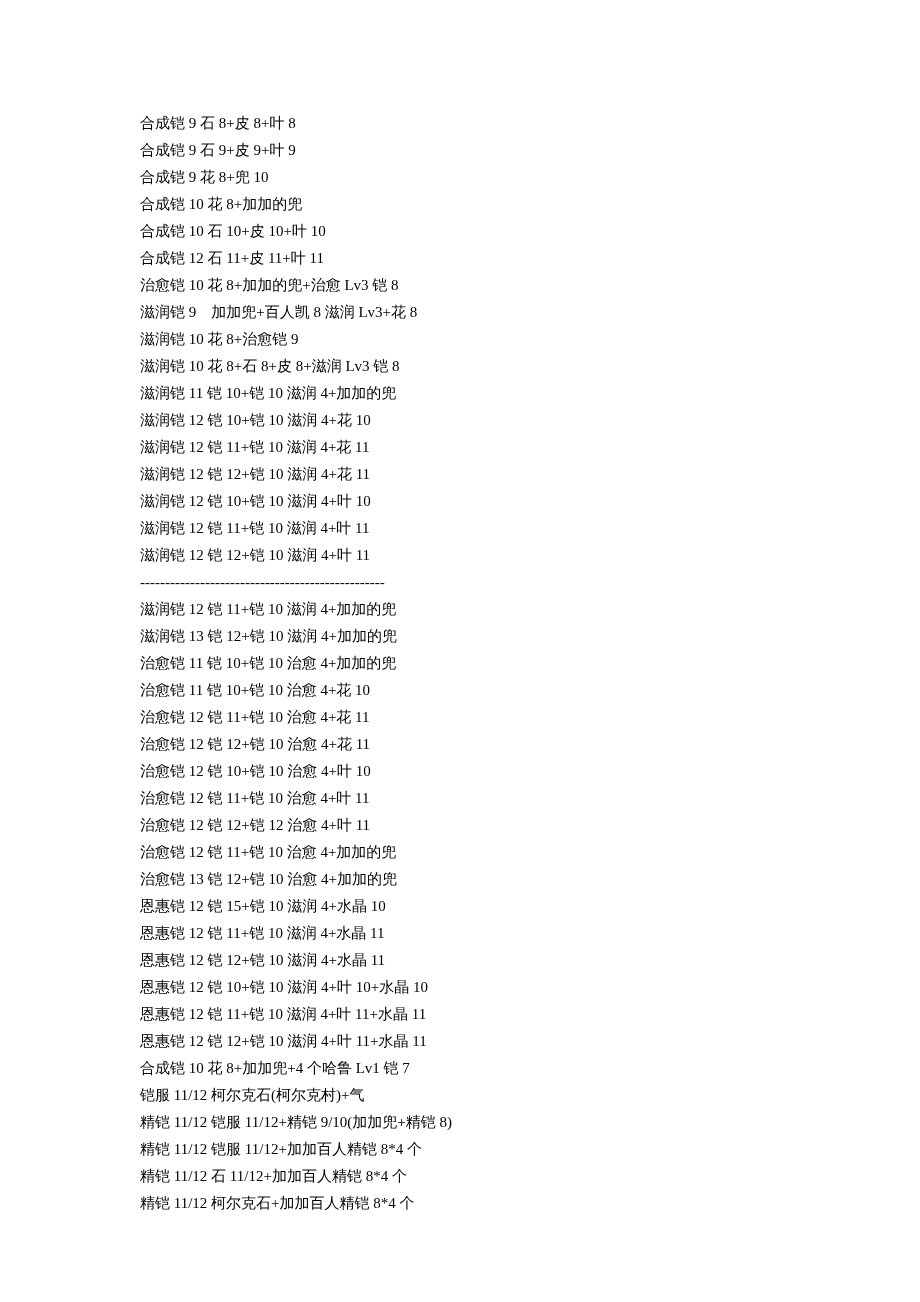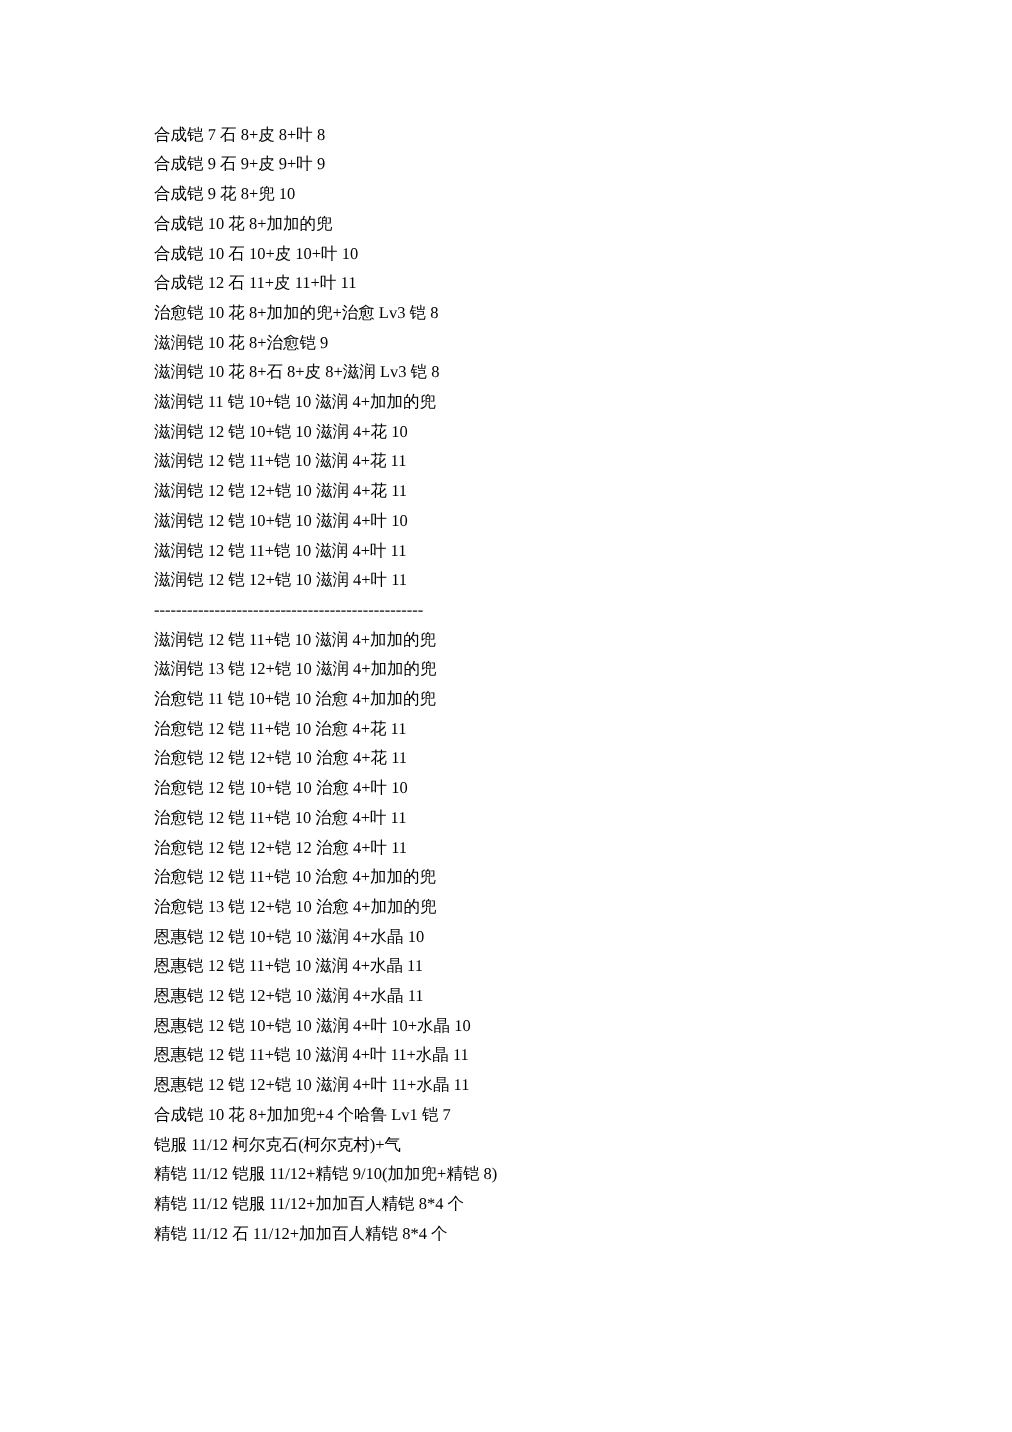--- a/index.html
+++ b/index.html
@@ -19,52 +19,55 @@
   }
   .line {
     white-space: pre;
   }
 </style>
 </head>
 <body>
 
 <div class="page">
   <div class="content">
-    <div class="line">合成铠 7 石 8+皮 8+叶 8</div>
+    <div class="line">合成铠 9 石 8+皮 8+叶 8</div>
     <div class="line">合成铠 9 石 9+皮 9+叶 9</div>
     <div class="line">合成铠 9 花 8+兜 10</div>
     <div class="line">合成铠 10 花 8+加加的兜</div>
     <div class="line">合成铠 10 石 10+皮 10+叶 10</div>
     <div class="line">合成铠 12 石 11+皮 11+叶 11</div>
     <div class="line">治愈铠 10 花 8+加加的兜+治愈 Lv3 铠 8</div>
+    <div class="line">滋润铠 9    加加兜+百人凯 8 滋润 Lv3+花 8</div>
     <div class="line">滋润铠 10 花 8+治愈铠 9</div>
     <div class="line">滋润铠 10 花 8+石 8+皮 8+滋润 Lv3 铠 8</div>
     <div class="line">滋润铠 11 铠 10+铠 10 滋润 4+加加的兜</div>
     <div class="line">滋润铠 12 铠 10+铠 10 滋润 4+花 10</div>
     <div class="line">滋润铠 12 铠 11+铠 10 滋润 4+花 11</div>
     <div class="line">滋润铠 12 铠 12+铠 10 滋润 4+花 11</div>
     <div class="line">滋润铠 12 铠 10+铠 10 滋润 4+叶 10</div>
     <div class="line">滋润铠 12 铠 11+铠 10 滋润 4+叶 11</div>
     <div class="line">滋润铠 12 铠 12+铠 10 滋润 4+叶 11</div>
     <div class="line">-------------------------------------------------</div>
     <div class="line">滋润铠 12 铠 11+铠 10 滋润 4+加加的兜</div>
     <div class="line">滋润铠 13 铠 12+铠 10 滋润 4+加加的兜</div>
     <div class="line">治愈铠 11 铠 10+铠 10 治愈 4+加加的兜</div>
+    <div class="line">治愈铠 11 铠 10+铠 10 治愈 4+花 10</div>
     <div class="line">治愈铠 12 铠 11+铠 10 治愈 4+花 11</div>
     <div class="line">治愈铠 12 铠 12+铠 10 治愈 4+花 11</div>
     <div class="line">治愈铠 12 铠 10+铠 10 治愈 4+叶 10</div>
     <div class="line">治愈铠 12 铠 11+铠 10 治愈 4+叶 11</div>
     <div class="line">治愈铠 12 铠 12+铠 12 治愈 4+叶 11</div>
     <div class="line">治愈铠 12 铠 11+铠 10 治愈 4+加加的兜</div>
     <div class="line">治愈铠 13 铠 12+铠 10 治愈 4+加加的兜</div>
-    <div class="line">恩惠铠 12 铠 10+铠 10 滋润 4+水晶 10</div>
+    <div class="line">恩惠铠 12 铠 15+铠 10 滋润 4+水晶 10</div>
     <div class="line">恩惠铠 12 铠 11+铠 10 滋润 4+水晶 11</div>
     <div class="line">恩惠铠 12 铠 12+铠 10 滋润 4+水晶 11</div>
     <div class="line">恩惠铠 12 铠 10+铠 10 滋润 4+叶 10+水晶 10</div>
     <div class="line">恩惠铠 12 铠 11+铠 10 滋润 4+叶 11+水晶 11</div>
     <div class="line">恩惠铠 12 铠 12+铠 10 滋润 4+叶 11+水晶 11</div>
     <div class="line">合成铠 10 花 8+加加兜+4 个哈鲁 Lv1 铠 7</div>
     <div class="line">铠服 11/12 柯尔克石(柯尔克村)+气</div>
     <div class="line">精铠 11/12 铠服 11/12+精铠 9/10(加加兜+精铠 8)</div>
     <div class="line">精铠 11/12 铠服 11/12+加加百人精铠 8*4 个</div>
     <div class="line">精铠 11/12 石 11/12+加加百人精铠 8*4 个</div>
+    <div class="line">精铠 11/12 柯尔克石+加加百人精铠 8*4 个</div>
   </div>
 </div>
 
 </body></html>

